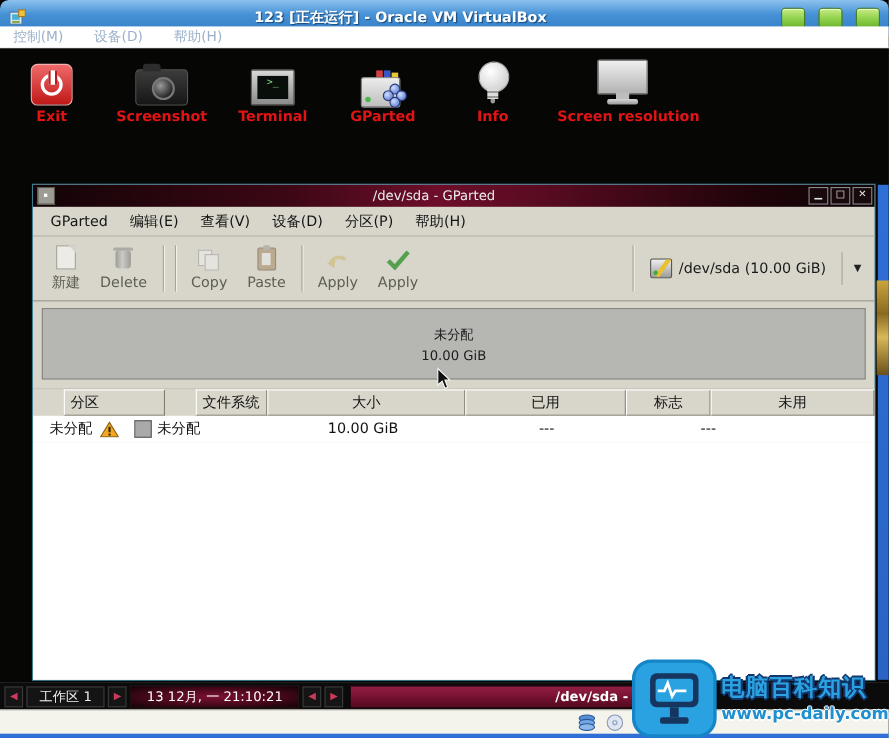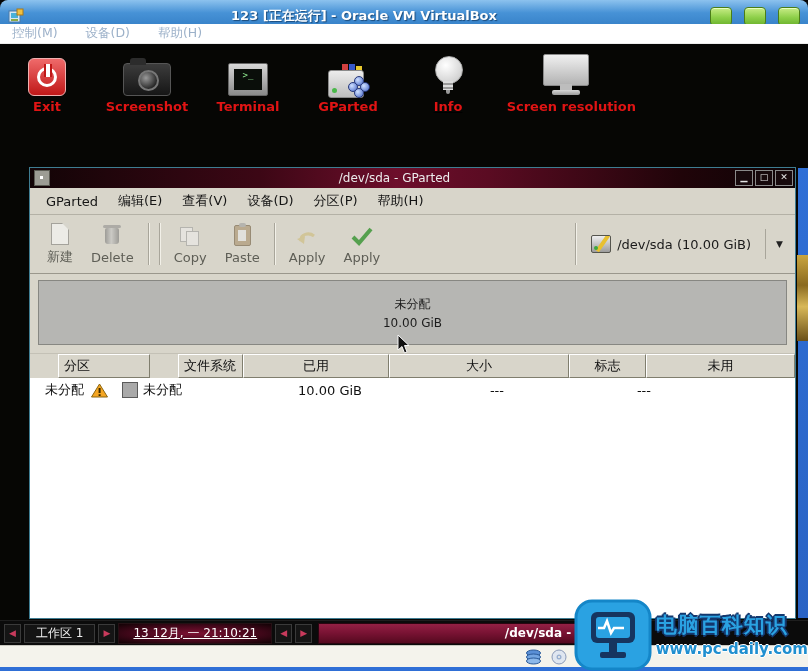--- a/index.html
+++ b/index.html
@@ -132,21 +132,21 @@
   #gp-body{flex:1;background:#ffffff;}
 
   
   #taskbar{left:0;top:620px;width:808px;height:25px;background:#0b0b0b;display:flex;align-items:center;
     gap:3px;padding-left:4px;box-sizing:border-box;border-top:1px solid #1e1e1e;}
   .tb-arrow{width:17px;height:19px;background:#151515;border:1px solid #3a3a3a;color:#c83a5c;
     display:flex;align-items:center;justify-content:center;font-size:9px;flex:0 0 auto;box-sizing:border-box;}
   #tb-workspace{height:19px;border:1px solid #3a3a3a;background:#141414;color:#f0f0f0;font-size:12px;
     display:flex;align-items:center;padding:0 11px;box-sizing:border-box;white-space:nowrap;}
   #tb-clock{height:21px;color:#fff;font-size:12px;display:flex;align-items:center;padding:0 14px;white-space:nowrap;
-    background:radial-gradient(ellipse at center,#7c1132 0%,#47081c 55%,#120205 100%);border:1px solid #241014;box-sizing:border-box;text-decoration:underline;}
+    background:radial-gradient(ellipse at center,#7c1132 0%,#47081c 55%,#120205 100%);border:1px solid #241014;box-sizing:border-box;}
   #tb-task{height:21px;width:322px;margin-left:3px;flex:0 0 auto;color:#fff;font-size:12px;font-weight:bold;
     background:linear-gradient(180deg,#932044 0%,#7a1334 45%,#55091f 100%);border:1px solid #2a0510;
     display:flex;align-items:center;justify-content:flex-end;padding-right:9px;box-sizing:border-box;white-space:nowrap;}
 
   
   #statusbar{left:0;top:645px;width:808px;height:26px;background:#f4f3ec;border-top:1px solid #c9c8c0;
     border-bottom:4px solid #2f6fd6;box-sizing:border-box;display:flex;align-items:center;
     justify-content:flex-end;gap:9px;padding-right:218px;}
 
   
@@ -330,22 +330,22 @@
   <div id="gp-canvas">
     <div id="gp-partbox">
       <span>未分配</span>
       <span>10.00 GiB</span>
     </div>
   </div>
 
   <div id="gp-thead">
     <div class="th lft w1">分区</div>
     <div class="th lft w2">文件系统</div>
+    <div class="th w3">大小</div>
     <div class="th w4">已用</div>
-    <div class="th w3">大小</div>
     <div class="th w6">标志</div>
     <div class="th w5">未用</div>
   </div>
 
   <div id="gp-row">
     <div class="td w1" id="cell-partition">
       <span>未分配</span>
       <svg width="17" height="15">
         <polygon points="8.5,1 16.5,14 0.5,14" fill="#f5a623" stroke="#8a6510" stroke-width="1"></polygon>
         <rect x="7.6" y="5" width="2" height="5" fill="#3a2a00"></rect>

